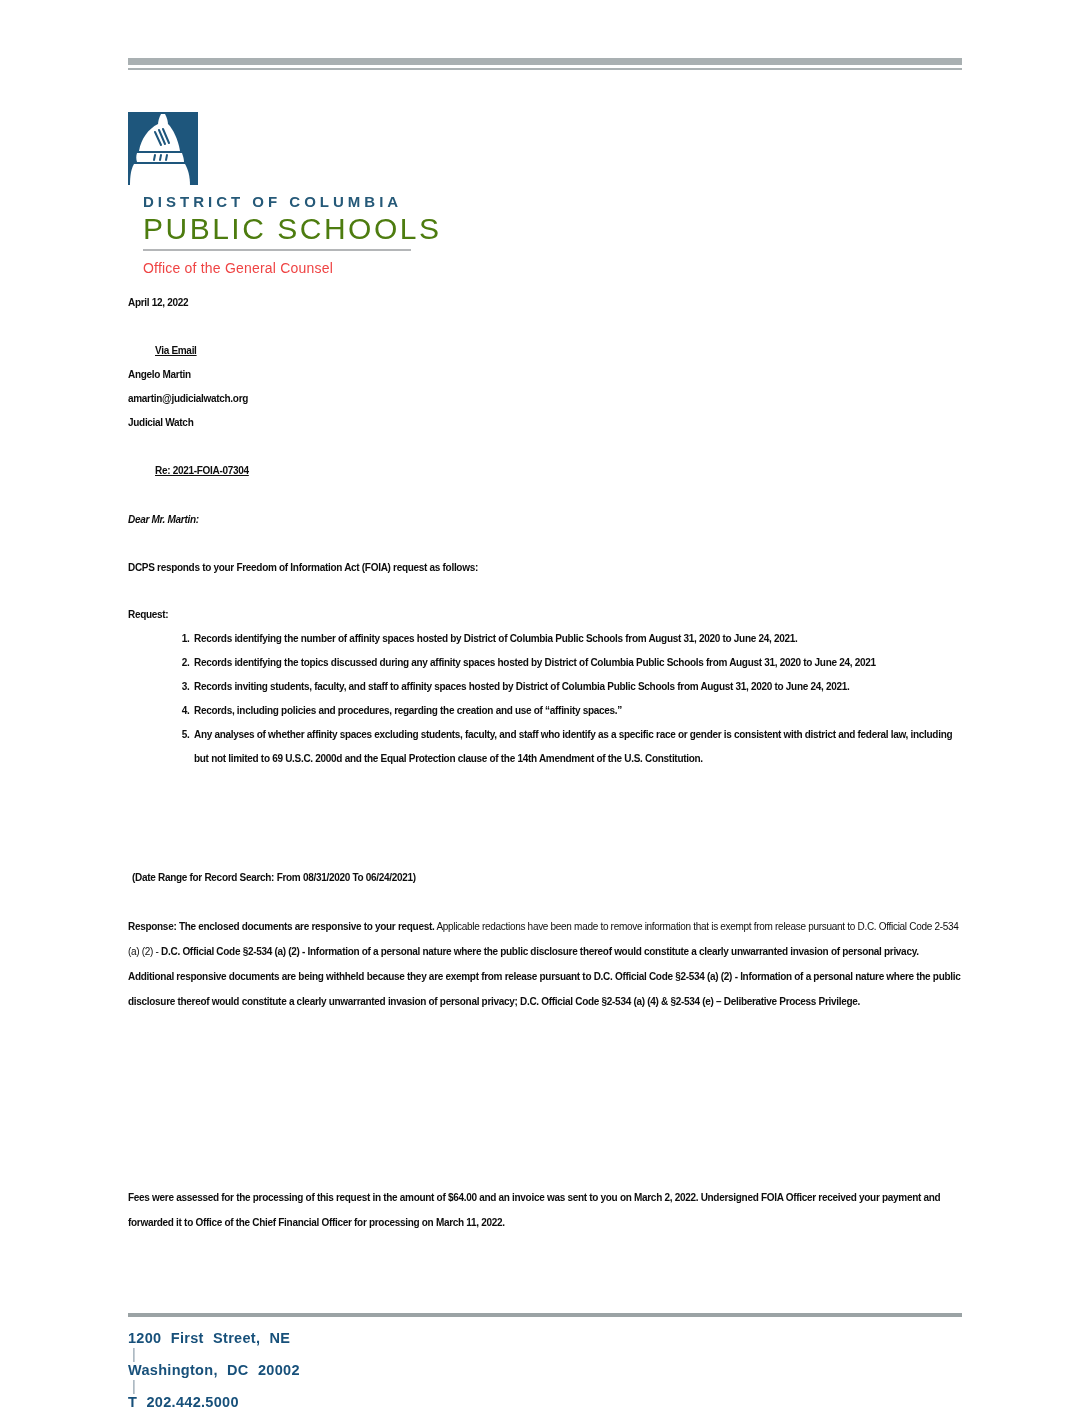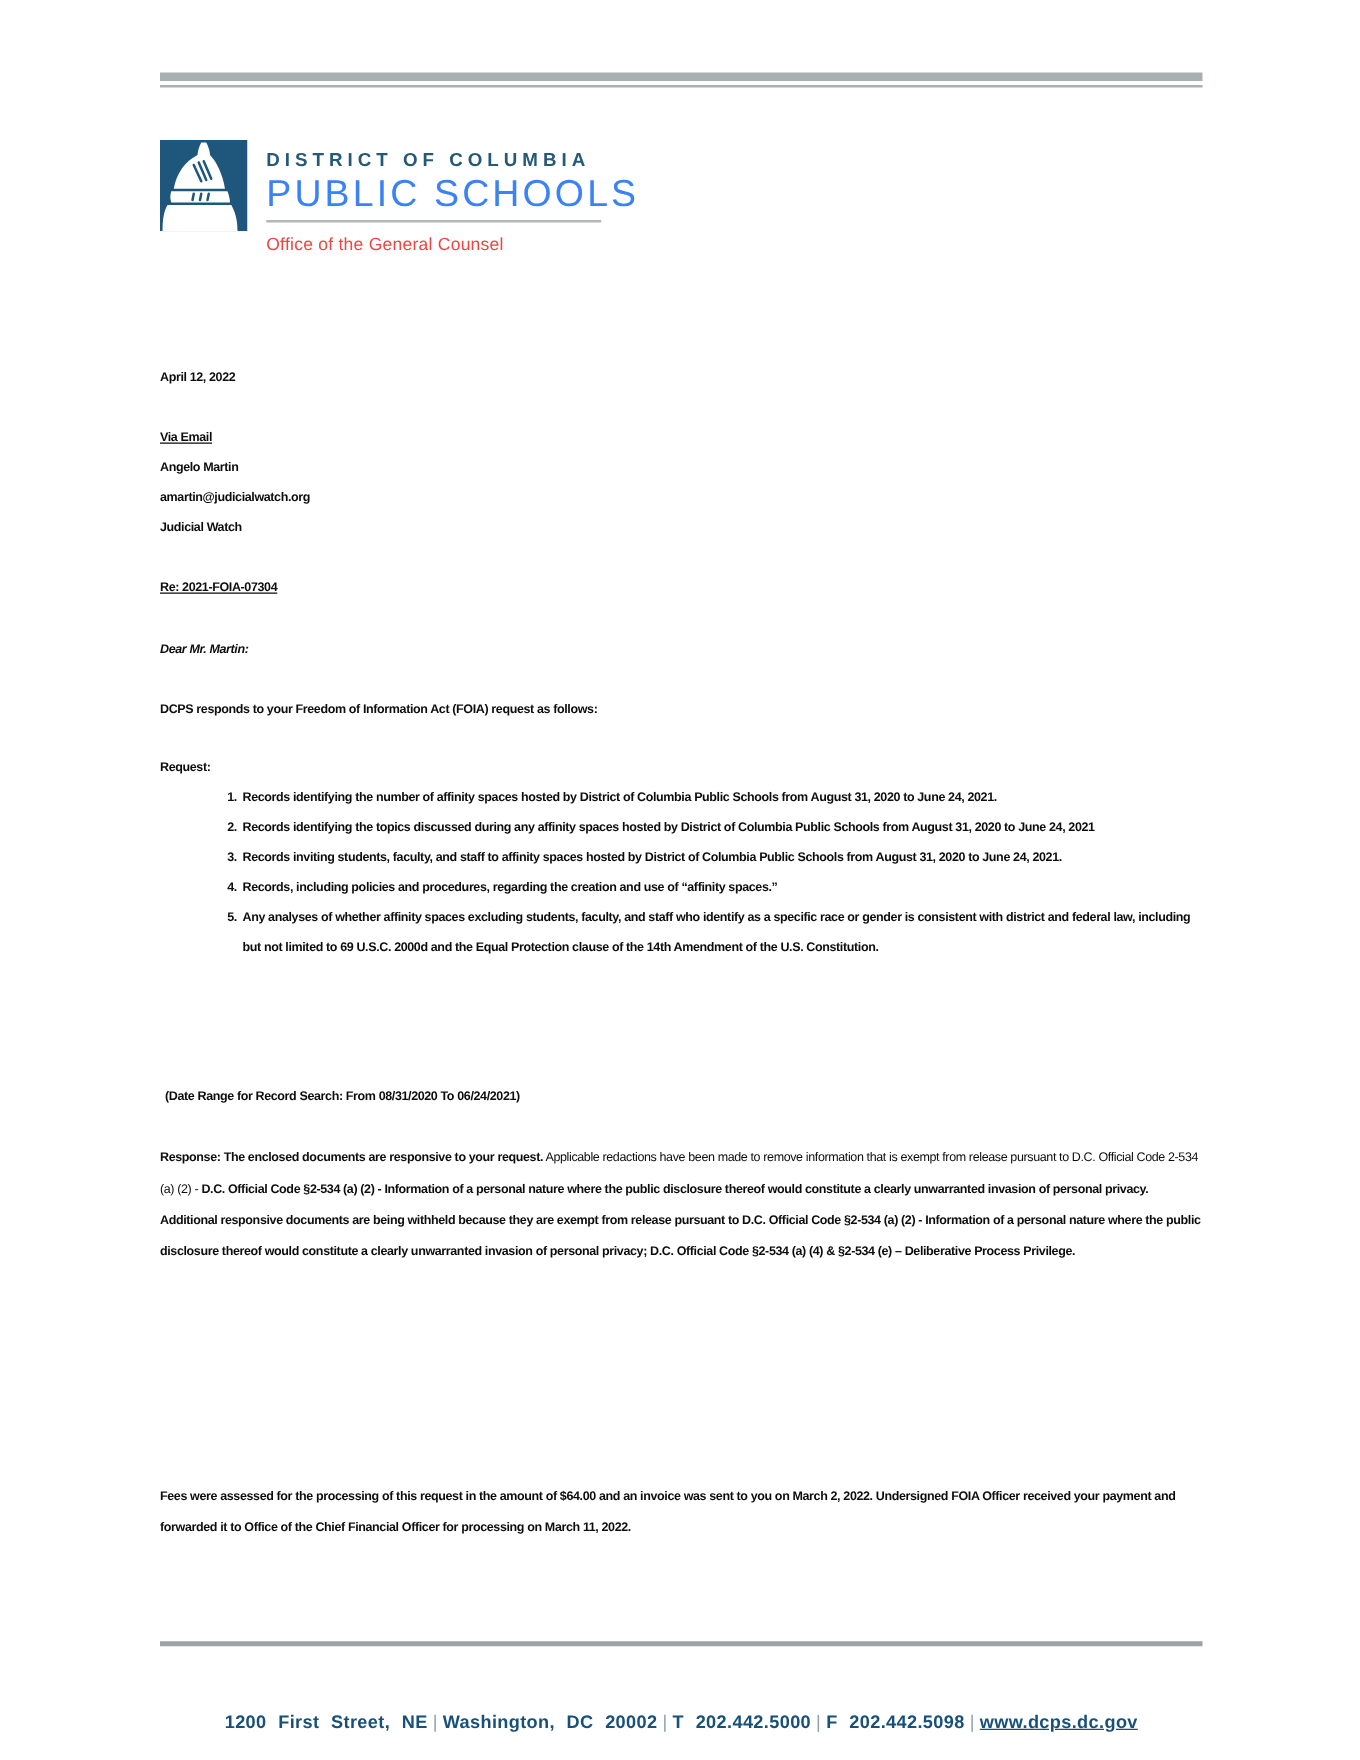--- a/index.html
+++ b/index.html
@@ -4,55 +4,55 @@
 <style>
   * { margin: 0; padding: 0; box-sizing: border-box; }
   html, body { background: #ffffff; }
   body {
     width: 1088px; height: 1408px;
     position: relative;
     font-family: "Liberation Sans", sans-serif;
     color: #111111;
     overflow: hidden;
   }
-  .abs { position: absolute; }
+  .abs { position: absolute; flex-direction: column; }
 
   
   .top-rules { left: 128px; top: 58px; width: 834px; }
   .top-rule-thick { height: 7px; background: #a9b0b2; }
   .top-rule-gap { height: 3px; background: #ffffff; }
   .top-rule-thin { height: 2px; background: #aab1b3; }
 
   
   .logo-row { left: 128px; top: 112px; display: flex; align-items: flex-start; }
   .logo-box { width: 70px; height: 73px; flex: 0 0 auto; }
   .wordmark-col { margin-left: 15px; padding-top: 8px; }
   .org-line1 {
     font-size: 15px; font-weight: 600; letter-spacing: 4px;
     color: #255978;
   }
   .org-line2 {
     font-size: 30px; font-weight: 400; letter-spacing: 2.5px;
-    color: #3b82f6; margin-top: 3px; line-height: 32px;
+    color: #4d7c0f; margin-top: 3px; line-height: 32px;
   }
   .wordmark-divider { width: 268px; height: 2px; background: #b4b6b8; margin-top: 4px; }
   .office-name {
     margin-top: 9px; font-size: 14px; font-weight: 400;
     color: #ef4444; letter-spacing: 0.2px;
   }
 
   
   .lt {
     left: 128px; width: 836px;
     font-size: 10px; font-weight: 600; letter-spacing: -0.3px;
     color: #0d0d0d;
   }
   .line24 { line-height: 24px; }
   .para { line-height: 25px; }
-  .u { text-decoration: underline; }
+  .u { text-decoration: underline; margin-left: 27px; }
   .b { font-weight: 700; }
 
   ol.request-list {
     list-style-position: outside;
     padding-left: 64px;
     line-height: 24px;
   }
   ol.request-list li { padding-left: 2px; }
 
   .date-range-note { padding-left: 4px; }

